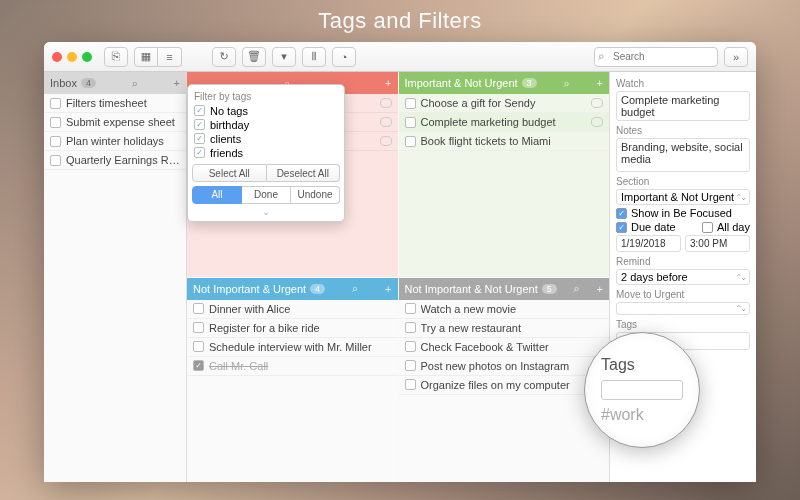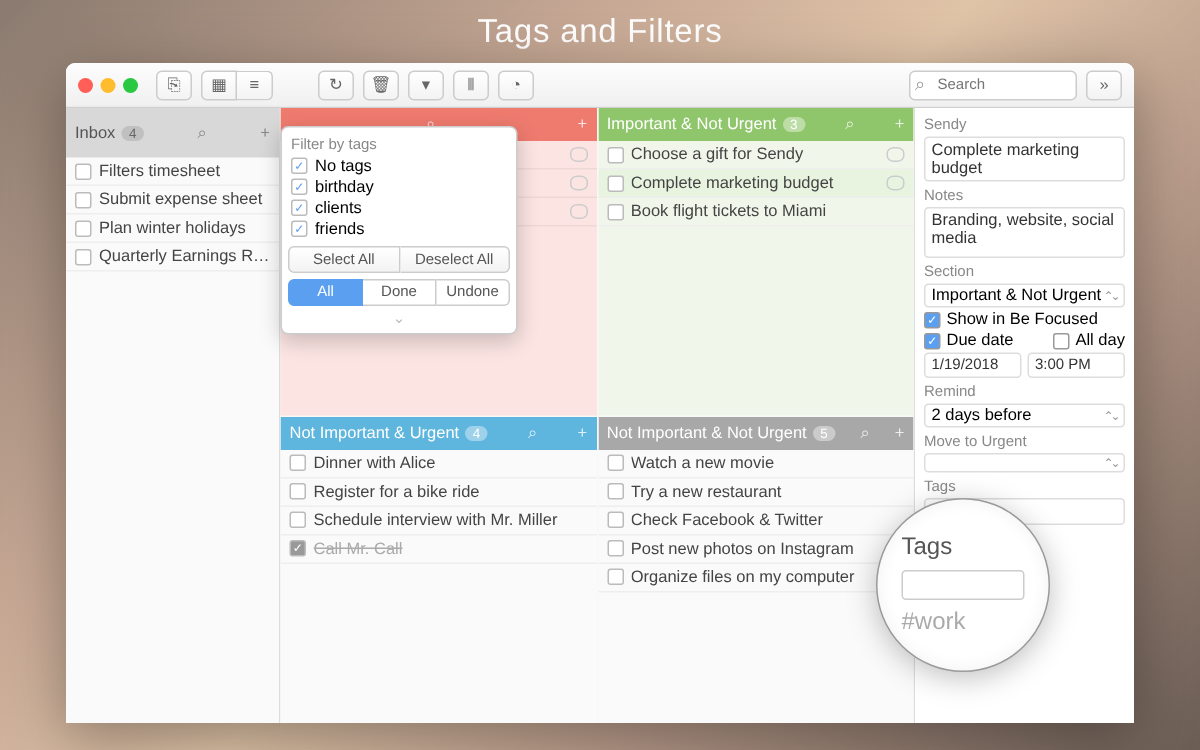--- a/index.html
+++ b/index.html
@@ -6,26 +6,26 @@
 body{width:800px;height:500px;background:linear-gradient(135deg,#8a7a6f 0%,#c4a693 30%,#e0c4a8 50%,#b89b8a 70%,#6b5d55 100%);overflow:hidden;position:relative}
 .hero{position:absolute;top:8px;left:0;right:0;text-align:center;color:#fff;font-size:22px;font-weight:300;letter-spacing:.5px}
 .win{position:absolute;top:42px;left:44px;width:712px;height:440px;background:#f5f5f5;border-radius:6px;box-shadow:0 10px 40px rgba(0,0,0,.35);display:flex;flex-direction:column;overflow:visible}
 .tb{height:30px;background:linear-gradient(#fdfdfd,#f0f0f0);border-bottom:1px solid #d0d0d0;display:flex;align-items:center;padding:0 8px;gap:6px;border-radius:6px 6px 0 0}
 .dots{display:flex;gap:5px;margin-right:6px}
 .dot{width:10px;height:10px;border-radius:50%}
 .r{background:#ff5f57}.y{background:#ffbd2e}.g{background:#28c940}
 .tb-btn{height:20px;min-width:24px;border:1px solid #ccc;border-radius:4px;background:linear-gradient(#fff,#f3f3f3);display:flex;align-items:center;justify-content:center;color:#666;font-size:11px}
 .tb-seg{display:flex}.tb-seg .tb-btn{border-radius:0}.tb-seg .tb-btn:first-child{border-radius:4px 0 0 4px}.tb-seg .tb-btn:last-child{border-radius:0 4px 4px 0;border-left:0}
 .sp{flex:1}
-.srch{width:112px;height:20px;border:1px solid #ccc;border-radius:4px;background:#fff;padding:0 6px 0 18px;position:relative}
+.srch{width:124px;height:20px;border:1px solid #ccc;border-radius:4px;background:#fff;padding:0 6px 0 18px;position:relative}
 .srch:before{content:"⌕";position:absolute;left:3px;top:1px;color:#999;font-size:12px}
 .srch input{border:0;outline:0;height:100%;width:100%;font-size:10px;color:#999}
 .body{flex:1;display:flex;overflow:visible}
 .side{width:143px;border-right:1px solid #ddd;background:#fafafa}
-.inbox-h{height:33px;background:#d8d8d8;display:flex;align-items:center;padding:0 6px;color:#555;gap:4px}
+.inbox-h{height:22px;background:#d8d8d8;display:flex;align-items:center;padding:0 6px;color:#555;gap:4px}
 .badge{background:#c0c0c0;color:#666;padding:0 5px;border-radius:8px;font-size:9px}
 .inbox-h .ic{margin-left:auto;color:#888}
 .task{display:flex;align-items:center;padding:3px 6px;gap:5px;border-bottom:1px solid #eee}
 .cb{width:11px;height:11px;border:1px solid #bbb;border-radius:2px;background:#fff;flex-shrink:0}
 .cb.done{background:#999;color:#fff;display:flex;align-items:center;justify-content:center;font-size:8px}
 .task span{flex:1;color:#444;white-space:nowrap;overflow:hidden;text-overflow:ellipsis}
 .task .dt{color:#999;font-size:9px;flex:0}
 .task.struck span{text-decoration:line-through;color:#aaa}
 .main{flex:1;position:relative;background:#f8f8f8}
 .grid{position:absolute;inset:0;display:grid;grid-template-columns:1fr 1fr;grid-template-rows:1fr 1fr;gap:1px}
@@ -257,21 +257,21 @@
         <div class="seg">
           <div>All</div>
           <div>Done</div>
           <div>Undone</div>
         </div>
         <div class="chev">⌄</div>
       </div>
     </div>
 
     <div class="inspector">
-      <div class="lbl">Sendy</div>
+      <div class="lbl">Watch</div>
       <div class="ifield">Complete marketing budget</div>
       <div class="lbl">Notes</div>
       <div class="ifield" style="height:34px">Branding, website, social media</div>
       <div class="lbl">Section</div>
       <div class="isel">
           <span>Important &amp; Not Urgent</span>
         </div>
       <div class="irow">
           <div class="ichk">✓</div>
           <span>Show in Be Focused</span>

